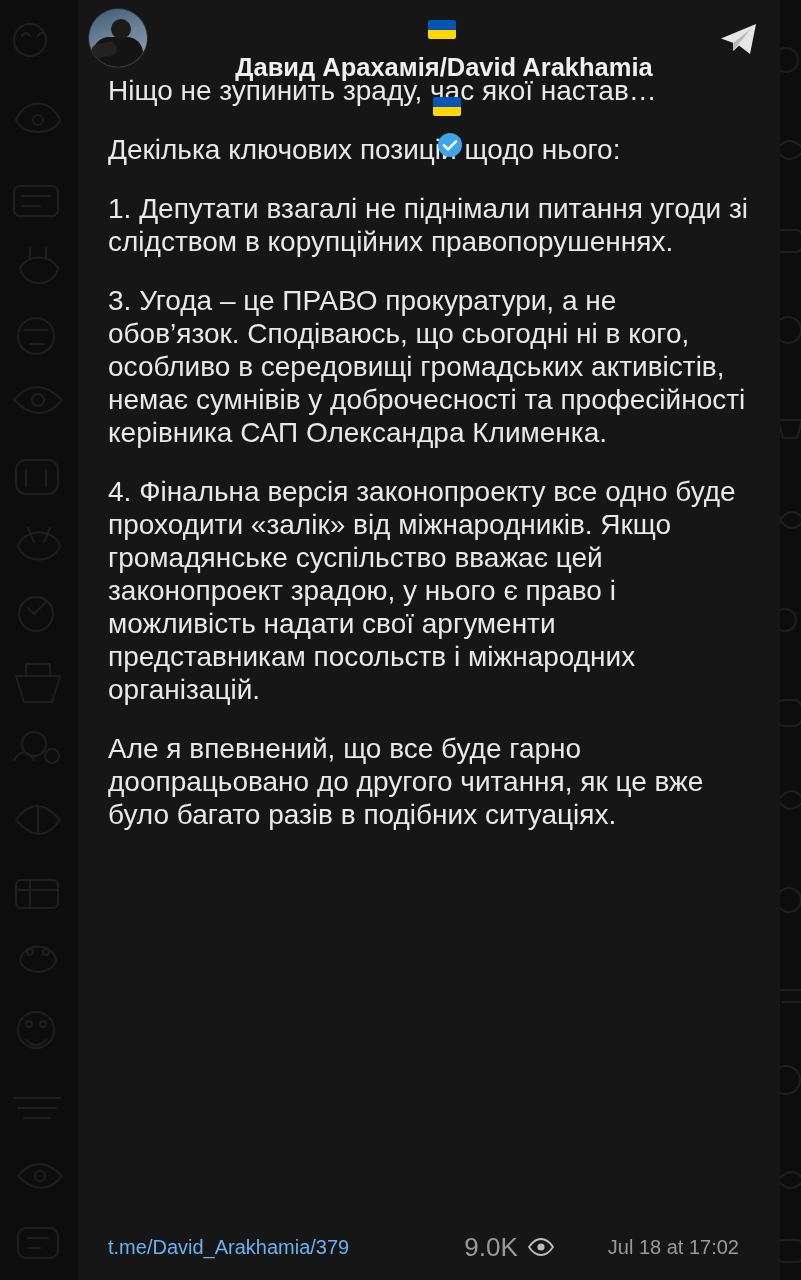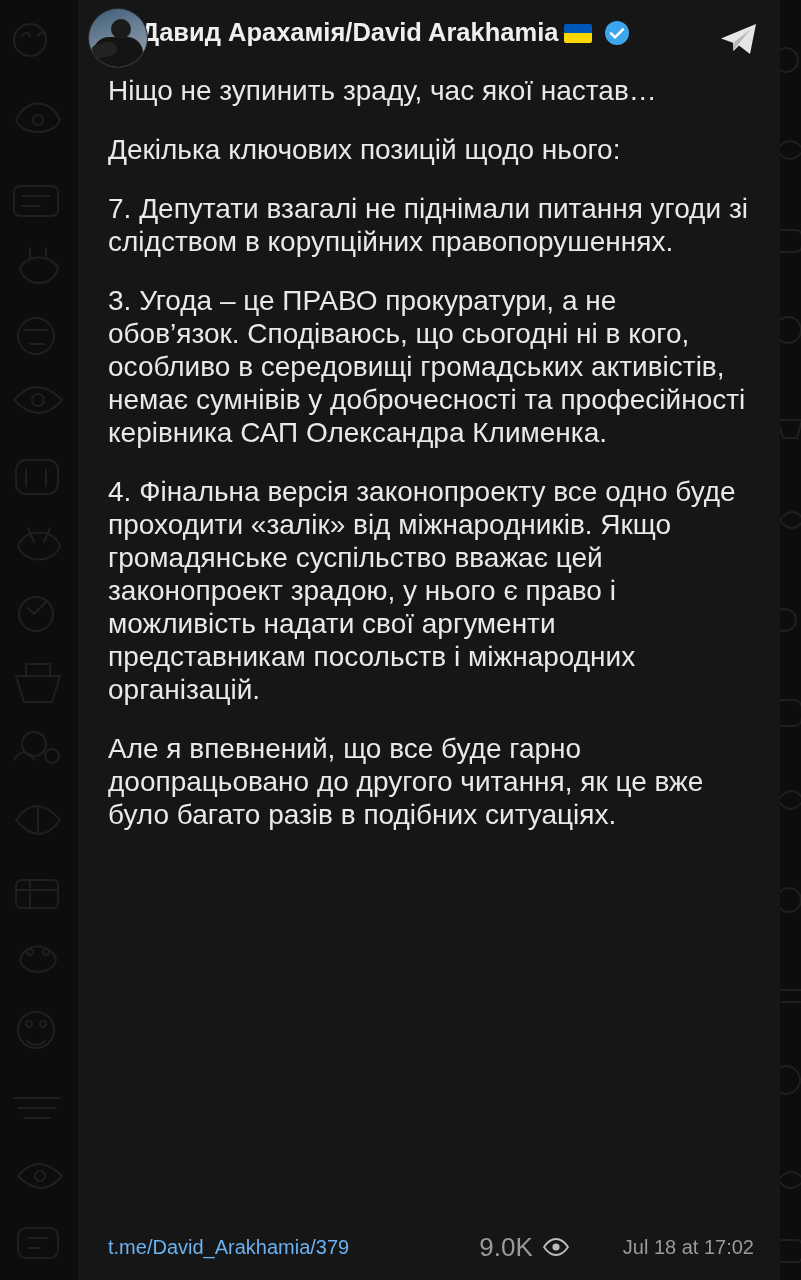--- a/index.html
+++ b/index.html
@@ -48,26 +48,27 @@
   
   .msg-header {
     position: relative;
     height: 74px;
     padding: 20px 0 0 30px;
     box-sizing: border-box;
   }
   .channel-line {
     display: flex;
     align-items: center;
-    gap: 0px;
+    gap: 16px;
     font-size: 25.5px;
     font-weight: bold;
     color: #e8e8e8;
     line-height: 1;
     white-space: nowrap;
+    flex-direction: column;
   }
   .flag-img {
     display: inline-block;
     width: 28px;
     height: 19px;
     border-radius: 2px;
     background: linear-gradient(to bottom, #0057b7 0 50%, #ffd700 50% 100%);
     margin: 0 5px 0 0;
     vertical-align: middle;
     flex: 0 0 auto;
@@ -122,21 +123,21 @@
   .msg-body p {
     margin: 0 0 26px 0;
     white-space: pre-wrap;
   }
   .msg-body p:first-child { margin-top: 0; }
 
   
   .msg-footer {
     position: absolute;
     left: 0;
-    right: 0;
+    right: 15px;
     bottom: 16px;
     height: 34px;
     display: flex;
     align-items: center;
     padding: 0 26px 0 30px;
     box-sizing: border-box;
     font-size: 20px;
   }
   .msg-link {
     color: #6ab2f2;
@@ -259,21 +260,21 @@
       <svg width="42" height="42" viewBox="0 0 42 42" xmlns="http://www.w3.org/2000/svg">
         <path d="M3 20.5L38 6 32 36l-11-8.5-5.5 5.5-.6-8.2z" fill="#e6e6e6"></path>
         <path d="M15.4 24.8L32.8 11 14.9 32.9z" fill="#b9b9b9"></path>
       </svg>
     </div>
   </div>
 
   <div class="msg-body">
     <p>Ніщо не зупинить зраду, час якої настав…</p>
     <p>Декілька ключових позицій щодо нього:</p>
-    <p>7. Депутати взагалі не піднімали питання угоди зі слідством в корупційних правопорушеннях.</p>
+    <p>1. Депутати взагалі не піднімали питання угоди зі слідством в корупційних правопорушеннях.</p>
     <p>3. Угода – це ПРАВО прокуратури, а не обов’язок. Сподіваюсь, що сьогодні ні в кого, особливо в середовищі громадських активістів, немає сумнівів у доброчесності та професійності керівника САП Олександра Клименка.</p>
     <p>4. Фінальна версія законопроекту все одно буде проходити «залік» від міжнародників. Якщо громадянське суспільство вважає цей законопроект зрадою, у нього є право і можливість надати свої аргументи представникам посольств і міжнародних організацій.</p>
     <p>Але я впевнений, що все буде гарно доопрацьовано до другого читання, як це вже було багато разів в подібних ситуаціях.</p>
   </div>
 
   <div class="msg-footer">
     <a class="msg-link" href="#">t.me/David_Arakhamia/379</a>
     <span class="footer-spacer"></span>
     <span class="views-count">9.0K</span>
     <span class="eye-icon">

